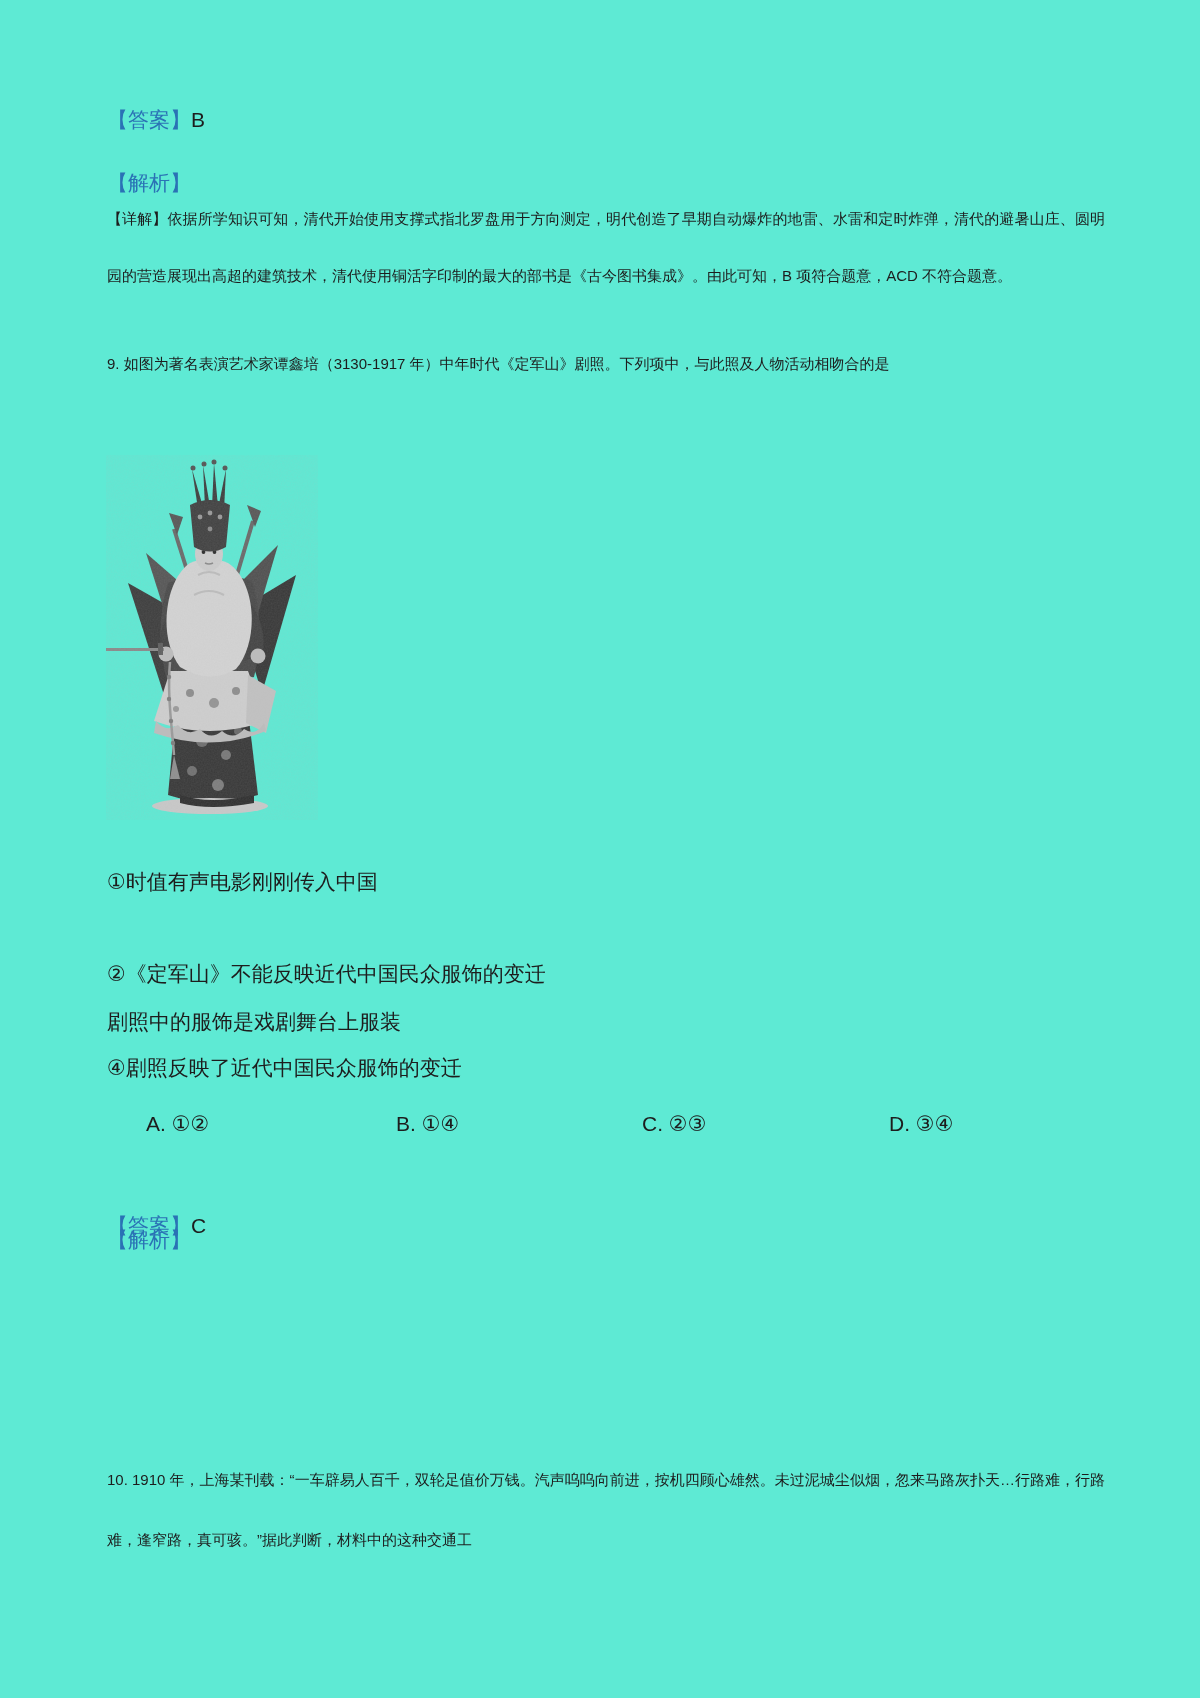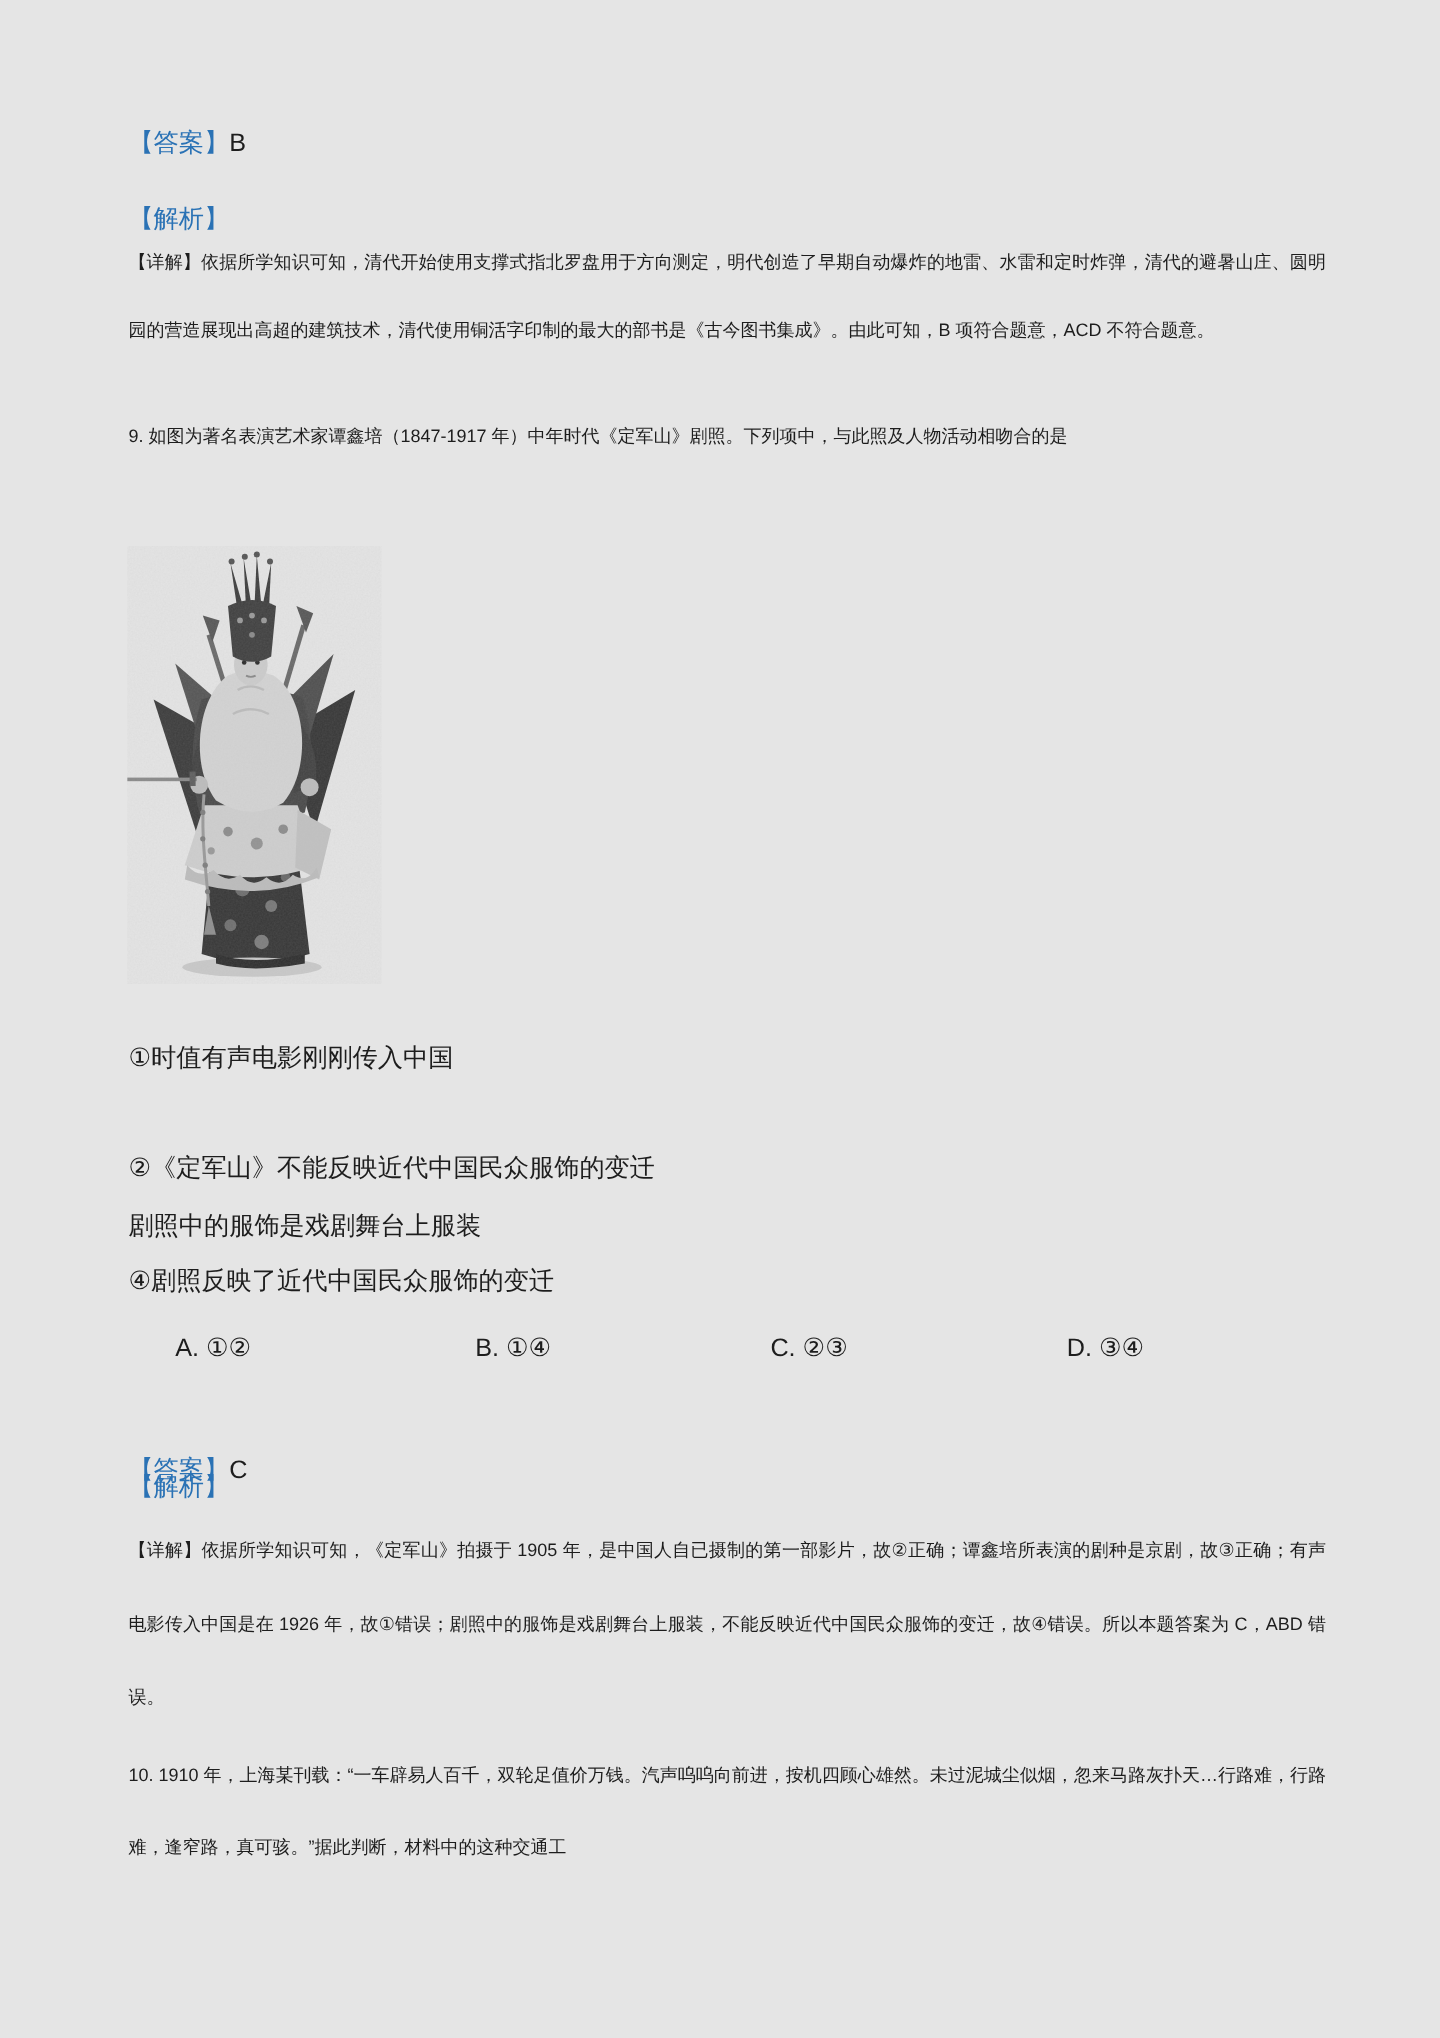--- a/index.html
+++ b/index.html
@@ -1,20 +1,20 @@
 <!DOCTYPE html>
 <html><head>
 <meta charset="utf-8">
 <style>
   html, body { margin: 0; padding: 0; background: #ffffff; }
   .page {
     position: relative;
     width: 1200px;
     height: 1698px;
-    background: #e5e5e5;
+    background: #5eead4;
     font-family: "Liberation Sans", "DejaVu Sans", sans-serif;
     color: #1d1d1d;
     overflow: hidden;
   }
   .abs { position: absolute; left: 107px; }
   .single {
     font-size: 21px;
     line-height: 27px;
     white-space: nowrap;
   }
@@ -43,21 +43,21 @@
 <div class="page">
 
   <div class="abs single" style="top:106px">
     <span class="blue">【答案】</span><span>B</span>
   </div>
 
   <div class="abs single blue" style="top:169px">【解析】</div>
 
   <div class="abs para lh57" style="top:190px">【详解】依据所学知识可知，清代开始使用支撑式指北罗盘用于方向测定，明代创造了早期自动爆炸的地雷、水雷和定时炸弹，清代的避暑山庄、圆明园的营造展现出高超的建筑技术，清代使用铜活字印制的最大的部书是《古今图书集成》。由此可知，B 项符合题意，ACD 不符合题意。</div>
 
-  <div class="abs para lh48" style="top:340px">9. 如图为著名表演艺术家谭鑫培（1847-1917 年）中年时代《定军山》剧照。下列项中，与此照及人物活动相吻合的是</div>
+  <div class="abs para lh48" style="top:340px">9. 如图为著名表演艺术家谭鑫培（3130-1917 年）中年时代《定军山》剧照。下列项中，与此照及人物活动相吻合的是</div>
 
   <div class="photo-box">
     <svg width="212" height="365" viewBox="0 0 212 365" xmlns="http://www.w3.org/2000/svg" role="img">
       <defs>
         <filter id="grain" x="-5%" y="-5%" width="110%" height="110%">
           <feTurbulence type="fractalNoise" baseFrequency="0.7" numOctaves="2" stitchTiles="stitch" result="n"></feTurbulence>
           <feColorMatrix in="n" type="matrix" values="0 0 0 0 0.45  0 0 0 0 0.45  0 0 0 0 0.45  0 0 0 0.45 0"></feColorMatrix>
         </filter>
       </defs>
 
@@ -161,17 +161,16 @@
     <span class="opt opt-c"><span>C.</span> <span>②③</span></span>
     <span class="opt opt-d"><span>D.</span> <span>③④</span></span>
   </div>
 
   <div class="abs single" style="top:1212px">
     <span class="blue">【答案】</span><span>C</span>
   </div>
 
   <div class="abs single blue" style="top:1226px">【解析】</div>
 
-  <div class="abs para lh61" style="top:1262px">【详解】依据所学知识可知，《定军山》拍摄于 1905 年，是中国人自已摄制的第一部影片，故②正确；谭鑫培所表演的剧种是京剧，故③正确；有声电影传入中国是在 1926 年，故①错误；剧照中的服饰是戏剧舞台上服装，不能反映近代中国民众服饰的变迁，故④错误。所以本题答案为 C，ABD 错误。</div>
 
   <div class="abs para lh56" style="top:1450px">10. 1910 年，上海某刊载：“一车辟易人百千，双轮足值价万钱。汽声呜呜向前进，按机四顾心雄然。未过泥城尘似烟，忽来马路灰扑天…行路难，行路难，逢窄路，真可骇。”据此判断，材料中的这种交通工</div>
 
 </div>
 
 </body></html>

